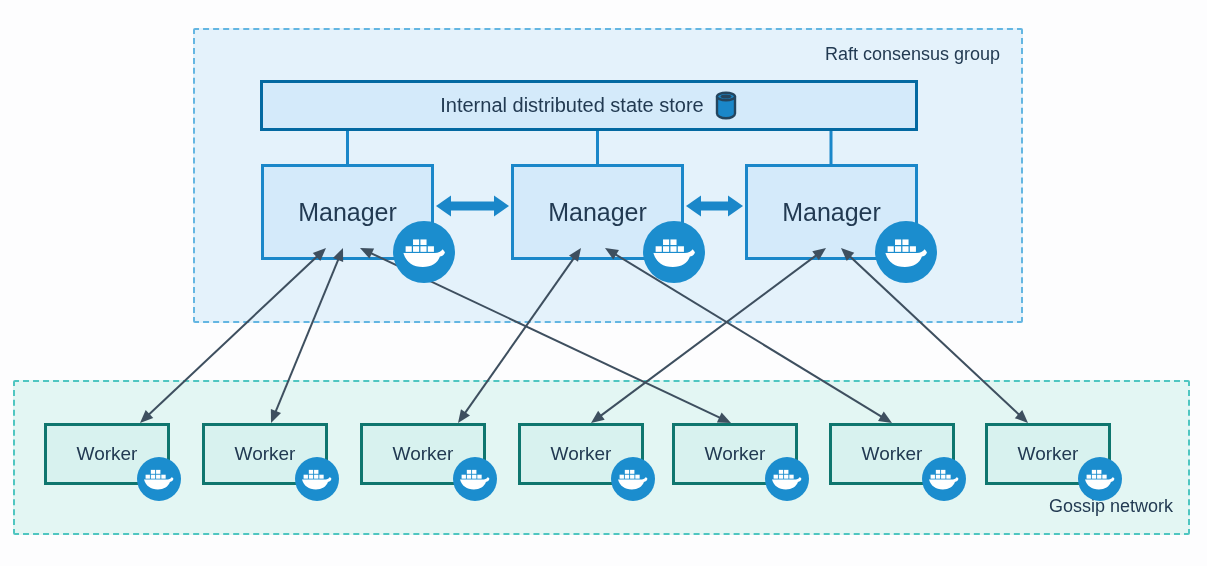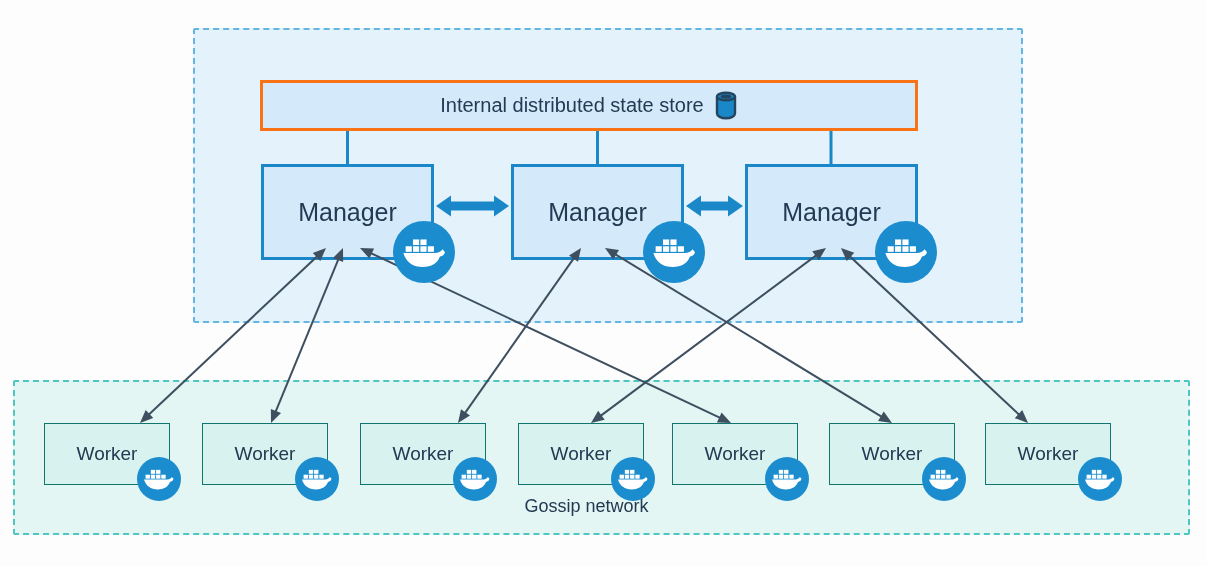--- a/index.html
+++ b/index.html
@@ -14,38 +14,38 @@
     background:#e4f2fb;border:2px dashed #64b6e2;border-radius:2px;
   }
   .gossip-group{
     left:13px;top:380px;width:1177px;height:155px;
     background:#e3f6f3;border:2px dashed #4fc6c1;border-radius:2px;
   }
   .group-label{
     position:absolute;font-size:18px;color:#223a52;white-space:nowrap;
   }
   .raft-label{left:0;top:44px;width:1000px;text-align:right;}
-  .gossip-label{left:0;top:496px;width:1173px;text-align:center;}
+  .gossip-label{left:0;top:496px;width:1173px;text-align:right;}
   .node{
     position:absolute;box-sizing:border-box;display:flex;
     align-items:center;justify-content:center;z-index:2;
   }
   .store-box{
     left:260px;top:80px;width:658px;height:51px;
-    background:#d4eafa;border:3px solid #f97316;
+    background:#d4eafa;border:3px solid #0369a1;
     font-size:20px;gap:10px;
   }
   .manager-box{
     top:164px;width:173px;height:96px;
     background:#d4eafa;border:3px solid #1a87c9;
     font-size:25px;
   }
   .worker-box{
     top:423px;width:126px;height:62px;
-    background:#d8f2ef;border:1px solid #0f766e;
+    background:#d8f2ef;border:3px solid #0f766e;
     font-size:19px;
   }
   .m1{left:261px}.m2{left:511px}.m3{left:745px}
   .w1{left:44px}.w2{left:202px}.w3{left:360px}.w4{left:518px}
   .w5{left:672px}.w6{left:829px}.w7{left:985px}
   .badge{
     position:absolute;border-radius:50%;background:#1b8dce;z-index:5;
     display:flex;align-items:center;justify-content:center;
   }
   .badge svg{width:72%;height:auto;display:block;}
@@ -76,20 +76,21 @@
       <circle cx="5.8" cy="17.8" r="1.5" fill="none" stroke="#ffffff" stroke-width="1.2"></circle>
     </symbol>
   </defs>
 </svg>
 
 <div id="canvas">
 
   <div class="group raft-group"></div>
   <div class="group gossip-group"></div>
 
+  <div class="group-label raft-label">Raft consensus group</div>
   <div class="group-label gossip-label">Gossip network</div>
 
   <div class="node store-box">
     <span>Internal distributed state store</span>
     <svg class="cyl-icon" width="24" height="31" viewBox="0 0 24 30">
       <path d="M3,6 V23 C3,25.6 7,27.8 12,27.8 C17,27.8 21,25.6 21,23 V6" fill="#1a87c9" stroke="#24455e" stroke-width="2.4"></path>
       <ellipse cx="12" cy="6" rx="9" ry="3.8" fill="#1a87c9" stroke="#24455e" stroke-width="2.4"></ellipse>
       <ellipse cx="12" cy="6" rx="5.6" ry="2.1" fill="#24455e"></ellipse>
     </svg>
   </div>

